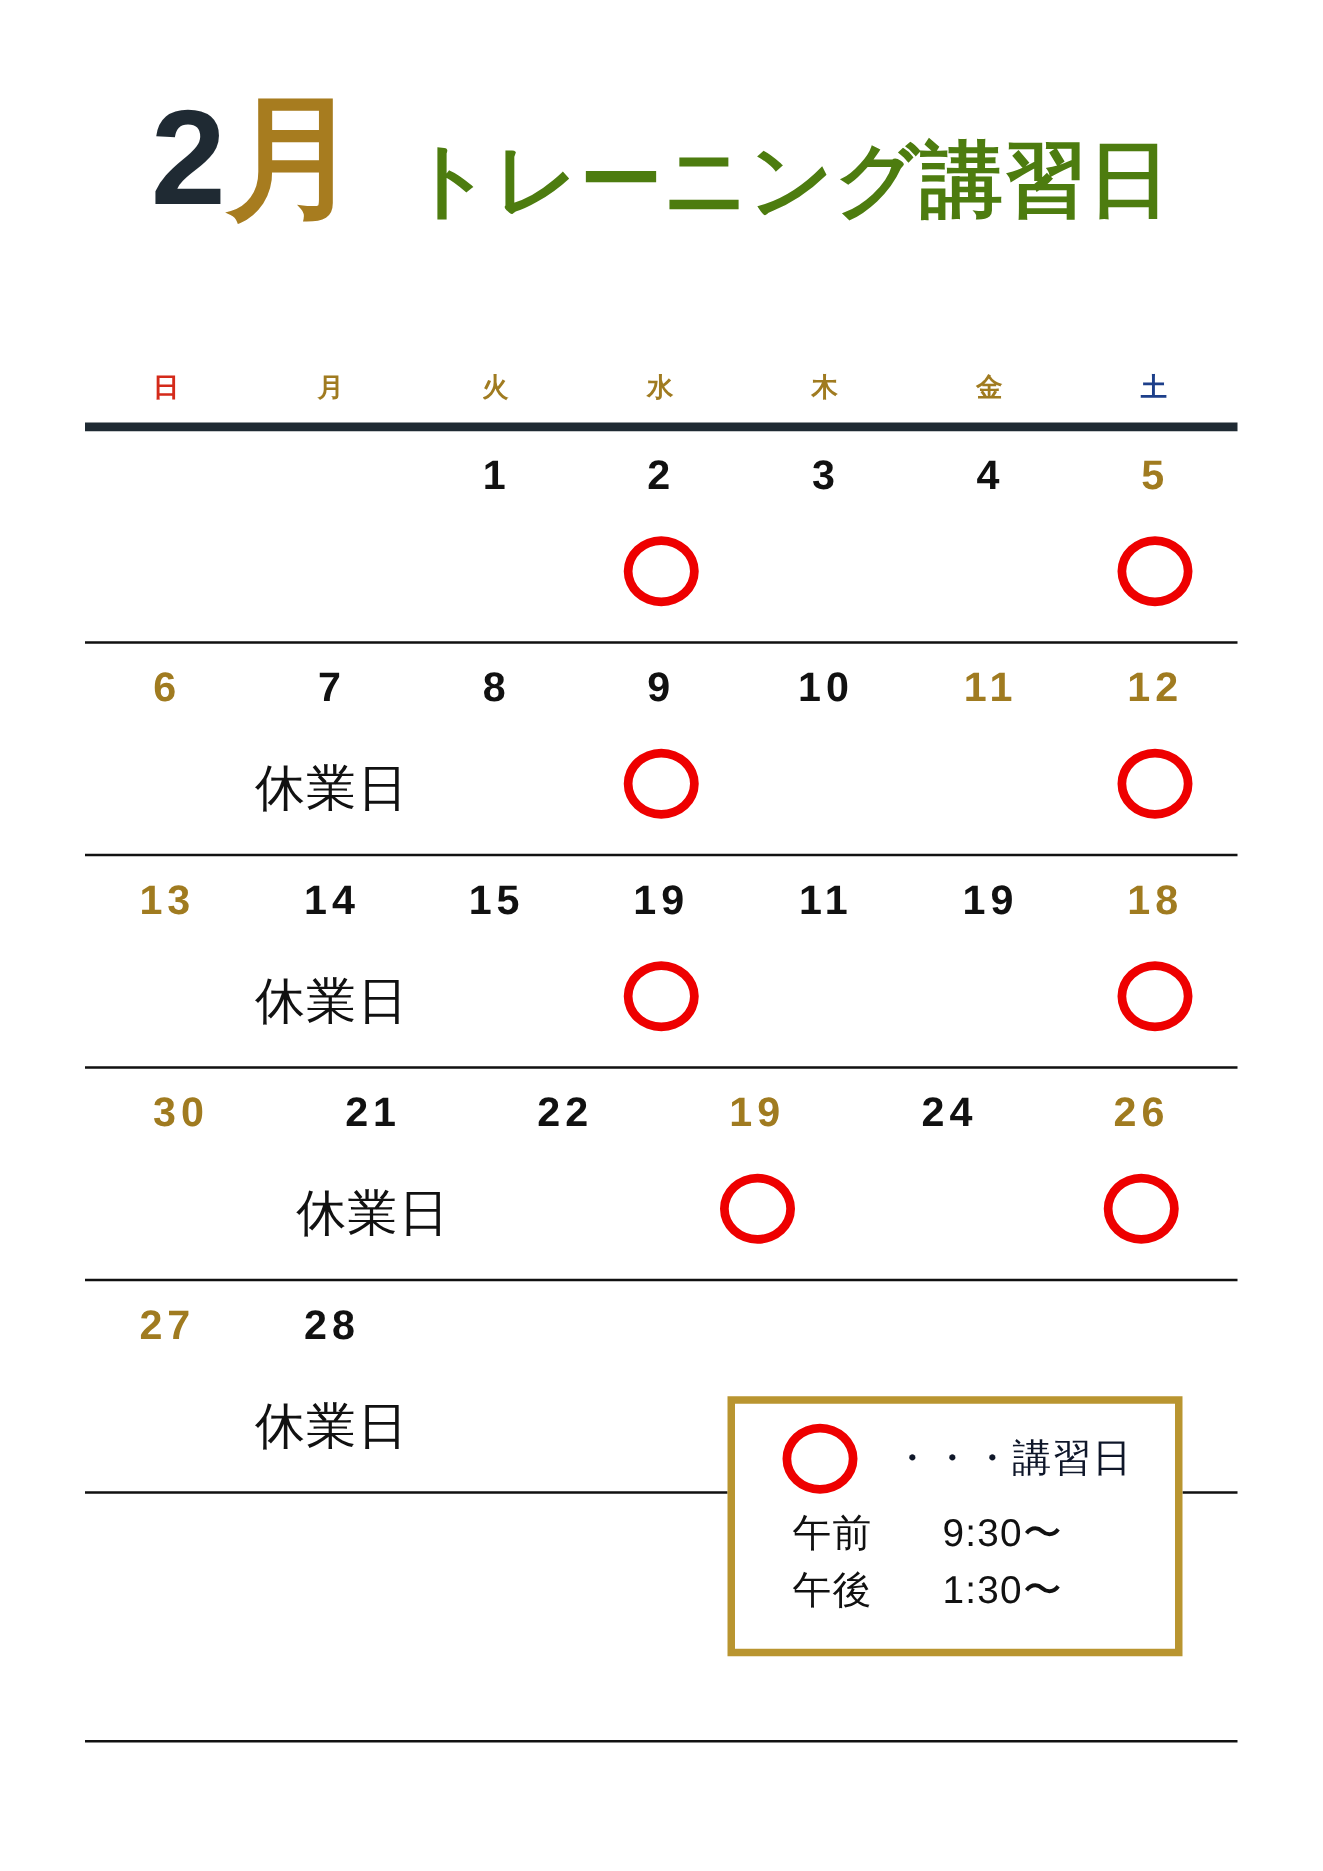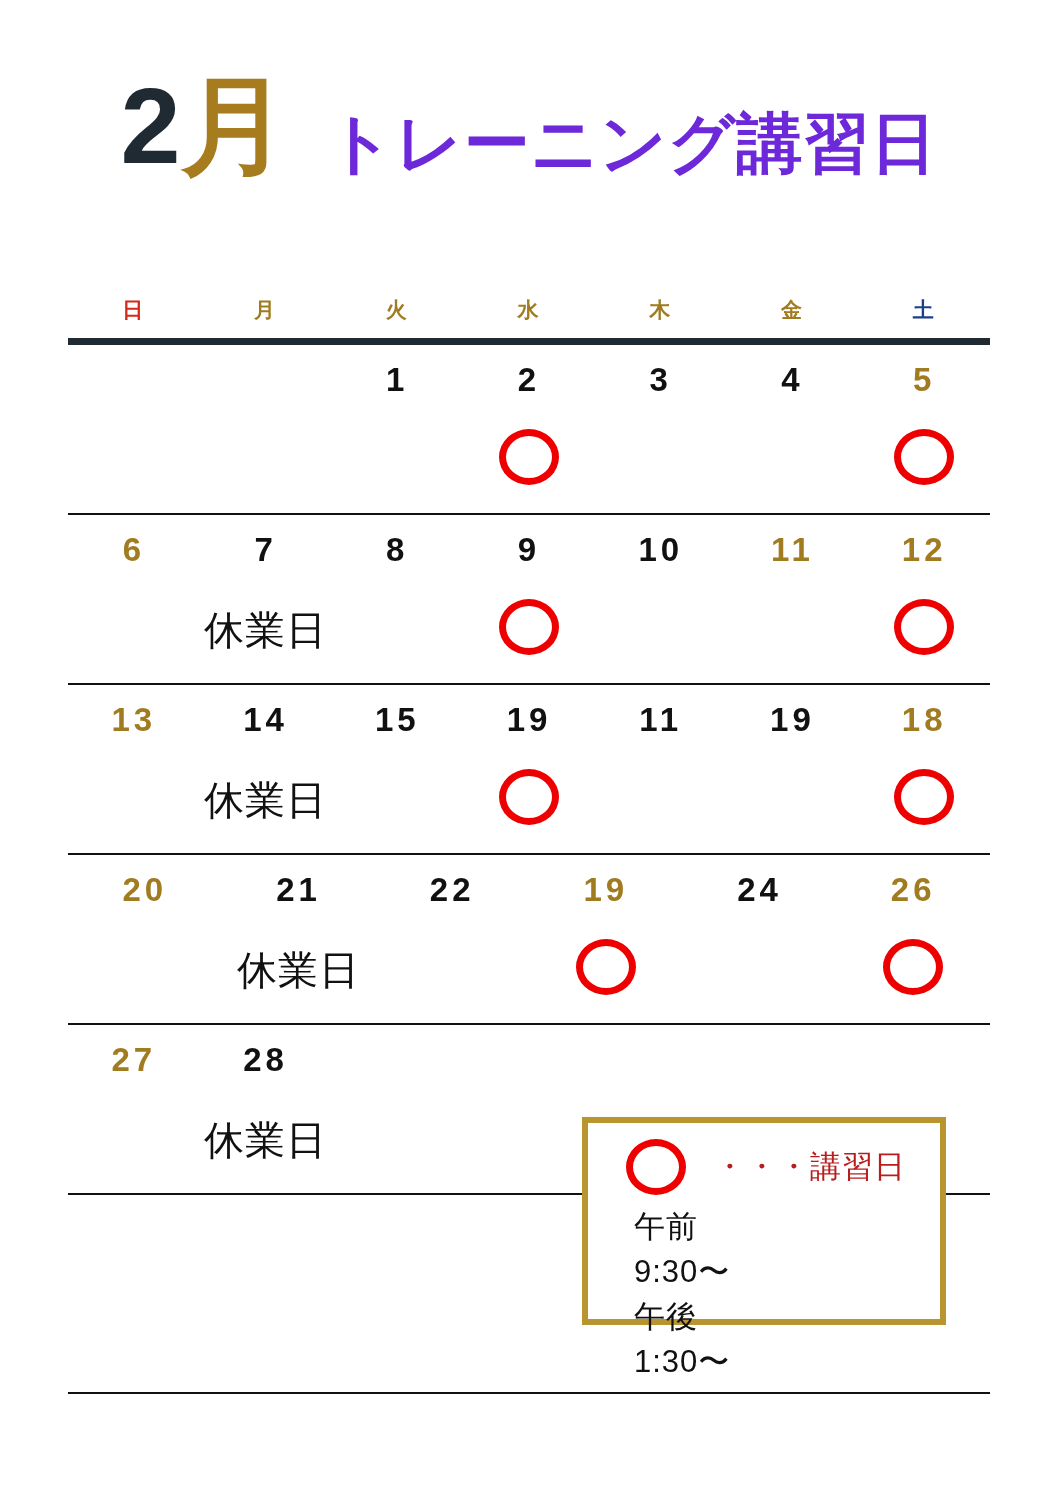--- a/index.html
+++ b/index.html
@@ -37,21 +37,21 @@
     font-size: 108px;
     font-weight: bold;
     line-height: 1;
     color: #a77c1f;
     margin-left: 2px;
   }
   .title-sub {
     font-size: 66px;
     font-weight: bold;
     line-height: 1;
-    color: #6d28d9;
+    color: #4d7c0f;
     margin-left: 38px;
     margin-bottom: 4px;
     letter-spacing: 1px;
   }
 
   
   .calendar {
     position: absolute;
     top: 296px;
     left: 68px;
@@ -148,35 +148,34 @@
   .legend-circle {
     width: 60px;
     height: 56px;
     border: 7px solid #ee0000;
     border-radius: 50%;
     box-sizing: border-box;
     flex: none;
   }
   .legend-top-label {
     font-size: 31px;
-    color: #b91c1c;
+    color: #0f172a;
     margin-left: 28px;
     letter-spacing: 1px;
   }
   .legend-times {
     padding: 10px 0 0 46px;
   }
   .legend-time-row {
     display: flex;
     align-items: baseline;
     font-size: 31px;
     color: #111111;
     letter-spacing: 1px;
     line-height: 1.45;
-    flex-direction: column;
   }
   .legend-time-label { width: 120px; }
   .legend-time-value { }
 
   .footer-rule {
     position: absolute;
     left: 68px;
     width: 922px;
     height: 2px;
     background: #111111;
@@ -285,21 +284,21 @@
     <div class="day">
       <div class="day-num dn-gold">18</div>
       <div class="marker"></div>
     </div>
   </div>
 
   <div class="rule-thin"></div>
 
   <div class="week">
     <div class="day">
-      <div class="day-num dn-gold">20</div>
+      <div class="day-num dn-gold">30</div>
     </div>
     <div class="day">
       <div class="day-num dn-black">21</div>
       <div class="closed">休業日</div>
     </div>
     <div class="day">
       <div class="day-num dn-black">22</div>
     </div>
     <div class="day">
       <div class="day-num dn-gold">19</div>

